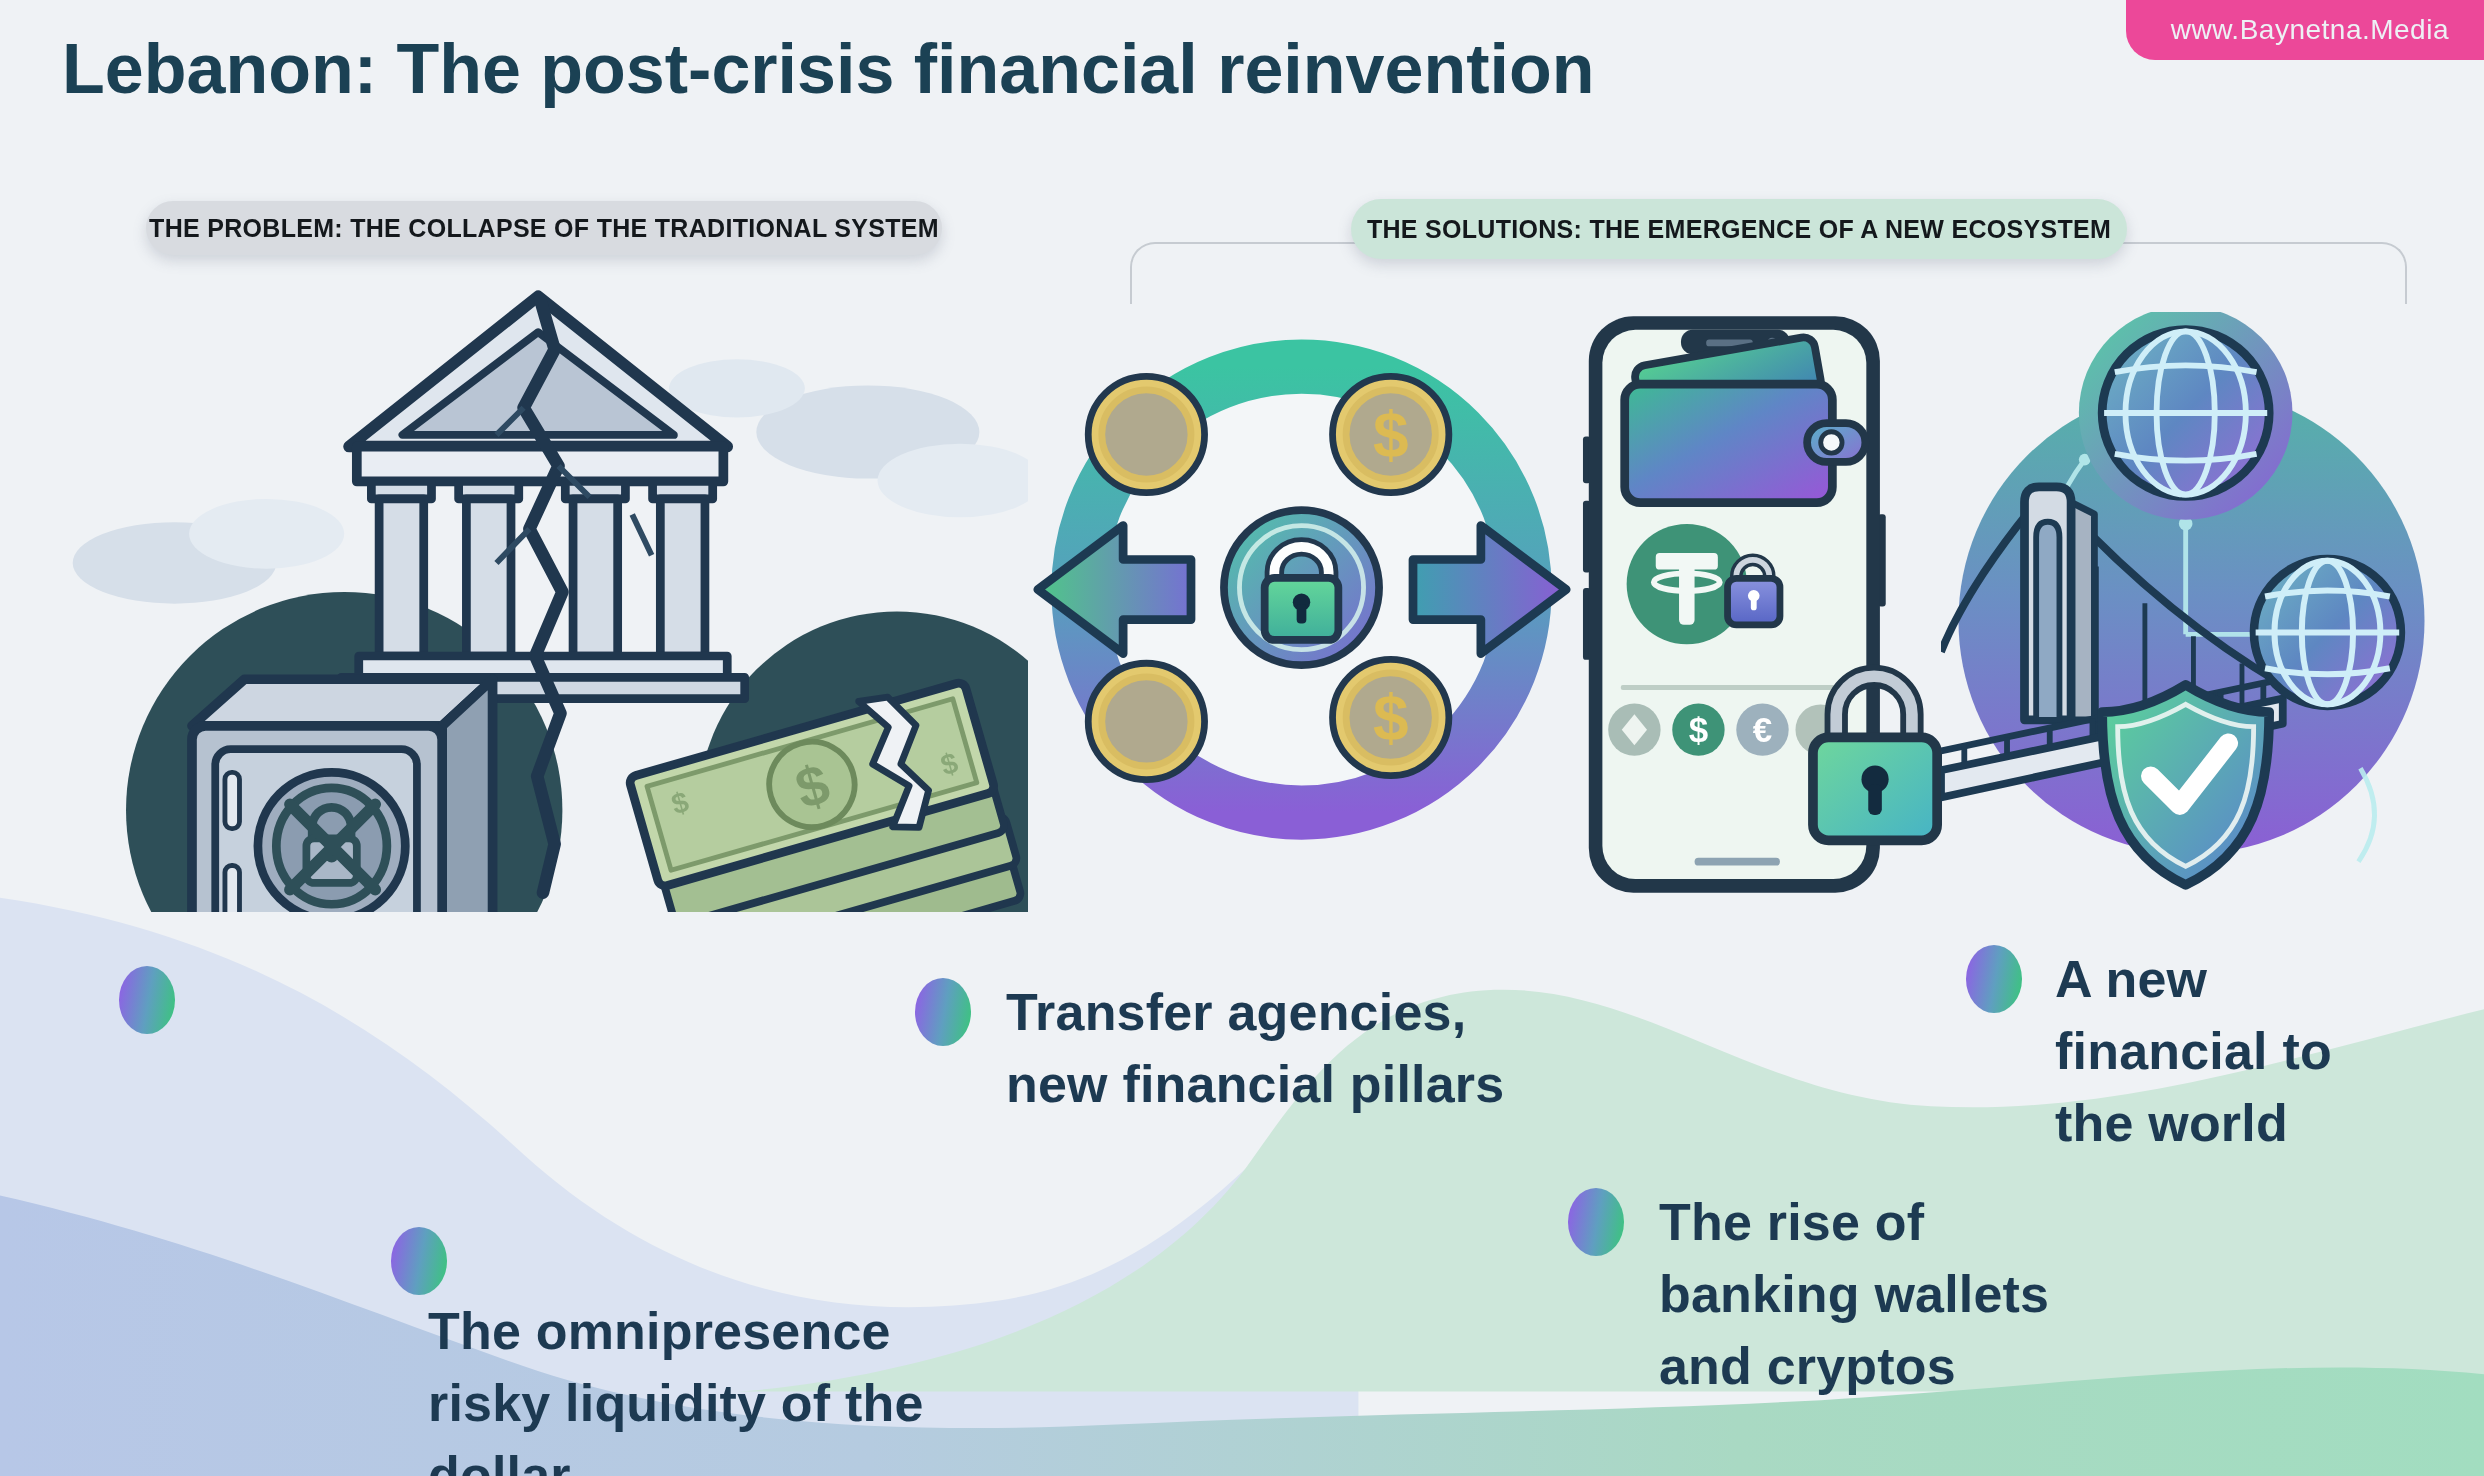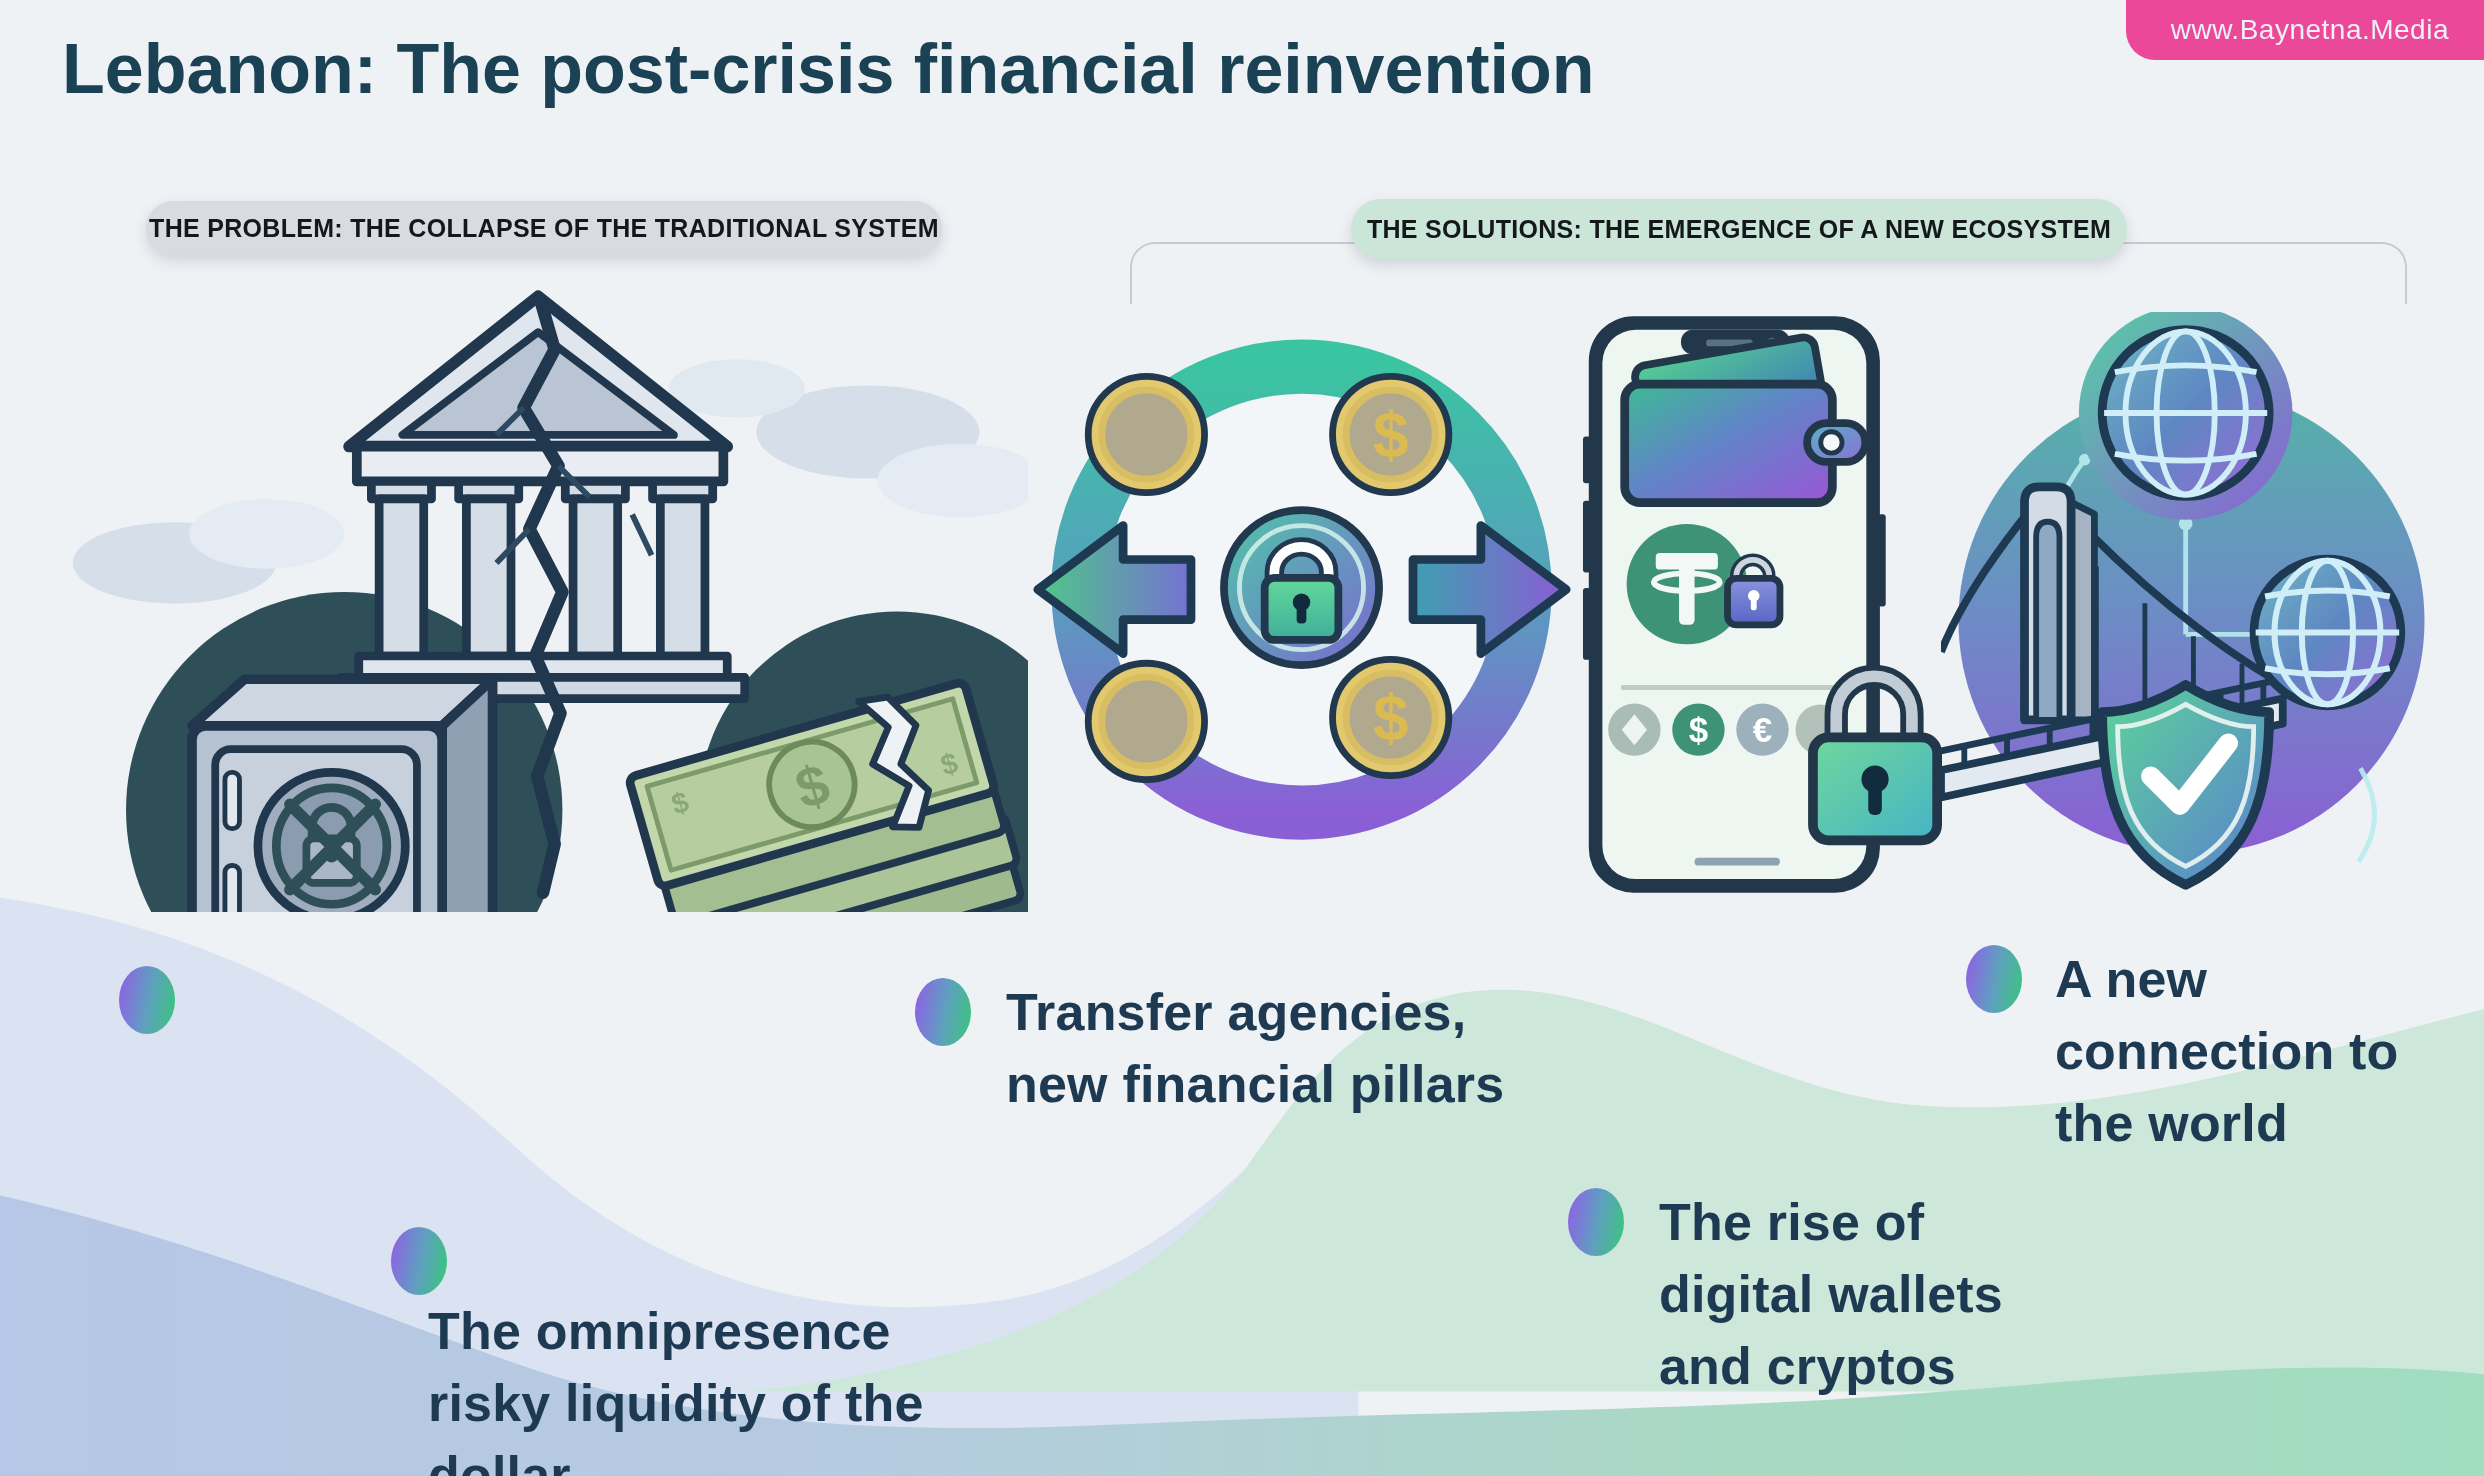--- a/index.html
+++ b/index.html
@@ -338,24 +338,24 @@
 dollar</p>
   </div>
   <div class="bullet b-transfer">
     <div class="bullet-dot"></div>
     <p class="bullet-text">Transfer agencies,
 new financial pillars</p>
   </div>
   <div class="bullet b-wallets">
     <div class="bullet-dot"></div>
     <p class="bullet-text">The rise of
-digital wallets
+banking wallets
 and cryptos</p>
   </div>
   <div class="bullet b-connection">
     <div class="bullet-dot"></div>
     <p class="bullet-text">A new
-connection to
+financial to
 the world</p>
   </div>
 
 </div>
 
 
 </body></html>

